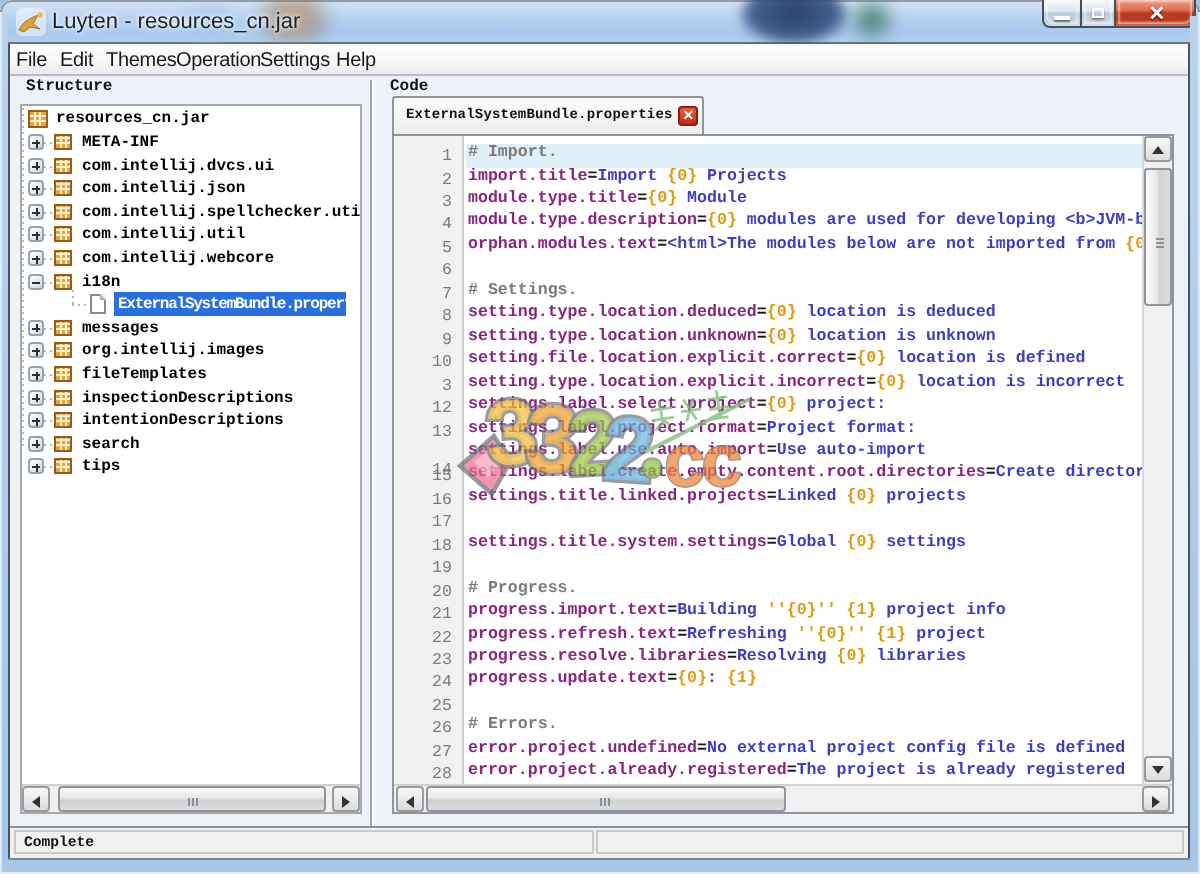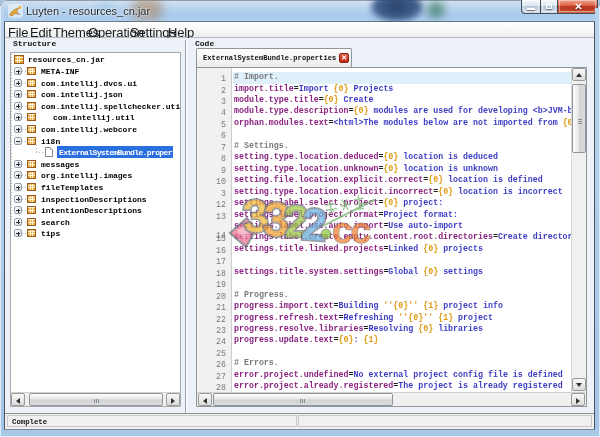--- a/index.html
+++ b/index.html
@@ -41,21 +41,21 @@
     border:1.5px solid #fff;box-shadow:0 1px 1px rgba(0,0,0,.4);}
   #glyph-x{position:absolute;left:0;top:1px;width:41px;text-align:center;color:#fff;
     font-size:10px;font-weight:bold;text-shadow:0 1px 1px rgba(0,0,0,.5);font-family:"Liberation Sans",sans-serif;}
   
   #inner-dark{left:4px;top:22px;width:591px;height:407px;background:#4b545e;}
   #inner-bg{left:5px;top:22px;width:589px;height:406px;background:#f4f6f8;}
   
   #menubar{left:5px;top:22px;width:589px;height:16px;
     background:linear-gradient(180deg,#ffffff 0,#f4f4f4 70%,#ebebeb 100%);
     border-bottom:1px solid #b9bcc0;box-sizing:border-box;}
-  .mi{position:absolute;top:3px;font-size:13px;letter-spacing:-0.15px;color:#16191d;text-align:center;}
+  .mi{position:absolute;top:3px;font-size:10px;letter-spacing:-0.15px;color:#16191d;text-align:center;}
   
   #client{left:5px;top:38px;width:589px;height:375px;background:#edf2f8;}
   
   #divider-d{left:185px;top:40px;width:1px;height:373px;background:#9aa2ac;}
   #divider-l{left:186px;top:40px;width:1px;height:373px;background:#ffffff;}
   
   .plabel{position:absolute;font-family:"Liberation Mono",monospace;font-weight:bold;
     font-size:8px;color:#111;}
   
   #treebox{left:10px;top:52px;width:171px;height:355px;background:#fff;
@@ -187,21 +187,21 @@
   <div class="plabel" style="left:195px;top:38.5px;">Code</div>
 
   <div class="abs" id="treebox">
     <div id="vguide"></div>
 
     <div class="trow" style="top:0px"><div class="pkg" style="left:3px;width:10px;height:9px"></div><span class="txt" style="left:17px">resources_cn.jar</span></div>
     <div class="trow" style="top:12px"><div class="hnd plus" style="left:3px"><i></i></div><span class="stub"></span><div class="pkg" style="left:16px"></div><span class="txt" style="left:30px">META-INF</span></div>
     <div class="trow" style="top:23.6px"><div class="hnd plus" style="left:3px"><i></i></div><span class="stub"></span><div class="pkg" style="left:16px"></div><span class="txt" style="left:30px">com.intellij.dvcs.ui</span></div>
     <div class="trow" style="top:35.2px"><div class="hnd plus" style="left:3px"><i></i></div><span class="stub"></span><div class="pkg" style="left:16px"></div><span class="txt" style="left:30px">com.intellij.json</span></div>
     <div class="trow" style="top:46.8px"><div class="hnd plus" style="left:3px"><i></i></div><span class="stub"></span><div class="pkg" style="left:16px"></div><span class="txt" style="left:30px">com.intellij.spellchecker.util</span></div>
-    <div class="trow" style="top:58.4px"><div class="hnd plus" style="left:3px"><i></i></div><span class="stub"></span><div class="pkg" style="left:16px"></div><span class="txt" style="left:42px">com.intellij.util</span></div>
+    <div class="trow" style="top:58.4px"><div class="hnd plus" style="left:3px"><i></i></div><span class="stub"></span><div class="pkg" style="left:16px"></div><span class="txt" style="left:30px">com.intellij.util</span></div>
     <div class="trow" style="top:70px"><div class="hnd plus" style="left:3px"><i></i></div><span class="stub"></span><div class="pkg" style="left:16px"></div><span class="txt" style="left:30px">com.intellij.webcore</span></div>
     <div class="trow" style="top:81.6px"><div class="hnd" style="left:3px"><i></i></div><span class="stub"></span><div class="pkg" style="left:16px"></div><span class="txt" style="left:30px">i18n</span></div>
     <div class="trow" style="top:93.2px"><span class="lstub1"></span><span class="lstub2"></span><div id="selhl"></div><div class="fileicon" style="left:34px"></div><span class="txt" style="left:48px;color:#fff;z-index:2;letter-spacing:-0.62px">ExternalSystemBundle.properties</span></div>
     <div class="trow" style="top:104.8px"><div class="hnd plus" style="left:3px"><i></i></div><span class="stub"></span><div class="pkg" style="left:16px"></div><span class="txt" style="left:30px">messages</span></div>
     <div class="trow" style="top:116.4px"><div class="hnd plus" style="left:3px"><i></i></div><span class="stub"></span><div class="pkg" style="left:16px"></div><span class="txt" style="left:30px">org.intellij.images</span></div>
     <div class="trow" style="top:128px"><div class="hnd plus" style="left:3px"><i></i></div><span class="stub"></span><div class="pkg" style="left:16px"></div><span class="txt" style="left:30px">fileTemplates</span></div>
     <div class="trow" style="top:139.6px"><div class="hnd plus" style="left:3px"><i></i></div><span class="stub"></span><div class="pkg" style="left:16px"></div><span class="txt" style="left:30px">inspectionDescriptions</span></div>
     <div class="trow" style="top:162.8px"><div class="hnd plus" style="left:3px"><i></i></div><span class="stub"></span><div class="pkg" style="left:16px"></div><span class="txt" style="left:30px">search</span></div>
     <div class="trow" style="top:151.2px"><div class="hnd plus" style="left:3px"><i></i></div><span class="stub"></span><div class="pkg" style="left:16px"></div><span class="txt" style="left:30px">intentionDescriptions</span></div>
     <div class="trow" style="top:174.4px"><div class="hnd plus" style="left:3px"><i></i></div><span class="stub"></span><div class="pkg" style="left:16px"></div><span class="txt" style="left:30px">tips</span></div>
@@ -251,21 +251,21 @@
       <div class="ln" style="top:269.4px">24</div>
       <div class="ln" style="top:280.9px">25</div>
       <div class="ln" style="top:292.3px">26</div>
       <div class="ln" style="top:303.8px">27</div>
       <div class="ln" style="top:315.2px">28</div>
     </div>
     <div id="codearea">
       <div id="curline"></div>
       <pre class="cl" style="top:4px"><span class="c"># Import.</span></pre>
       <pre class="cl" style="top:15.5px"><span class="k">import.title</span><span class="e">=</span><span class="v">Import </span><span class="b">{0}</span><span class="v"> Projects</span></pre>
-      <pre class="cl" style="top:27px"><span class="k">module.type.title</span><span class="e">=</span><span class="b">{0}</span><span class="v"> Create</span></pre>
+      <pre class="cl" style="top:27px"><span class="k">module.type.title</span><span class="e">=</span><span class="b">{0}</span><span class="v"> Module</span></pre>
       <pre class="cl" style="top:38.4px"><span class="k">module.type.description</span><span class="e">=</span><span class="b">{0}</span><span class="v"> modules are used for developing &lt;b&gt;JVM-b</span></pre>
       <pre class="cl" style="top:49.9px"><span class="k">orphan.modules.text</span><span class="e">=</span><span class="v">&lt;html&gt;The modules below are not imported from </span><span class="b">{0</span></pre>
       <pre class="cl" style="top:61.3px"></pre>
       <pre class="cl" style="top:72.8px"><span class="c"># Settings.</span></pre>
       <pre class="cl" style="top:84.2px"><span class="k">setting.type.location.deduced</span><span class="e">=</span><span class="b">{0}</span><span class="v"> location is deduced</span></pre>
       <pre class="cl" style="top:95.7px"><span class="k">setting.type.location.unknown</span><span class="e">=</span><span class="b">{0}</span><span class="v"> location is unknown</span></pre>
       <pre class="cl" style="top:107.1px"><span class="k">setting.file.location.explicit.correct</span><span class="e">=</span><span class="b">{0}</span><span class="v"> location is defined</span></pre>
       <pre class="cl" style="top:118.6px"><span class="k">setting.type.location.explicit.incorrect</span><span class="e">=</span><span class="b">{0}</span><span class="v"> location is incorrect</span></pre>
       <pre class="cl" style="top:130px"><span class="k">settings.label.select.project</span><span class="e">=</span><span class="b">{0}</span><span class="v"> project:</span></pre>
       <pre class="cl" style="top:141.5px"><span class="k">settings.label.project.format</span><span class="e">=</span><span class="v">Project format:</span></pre>

